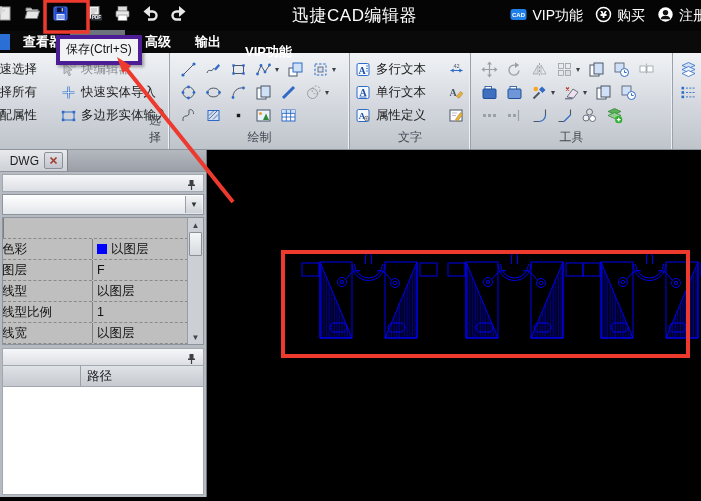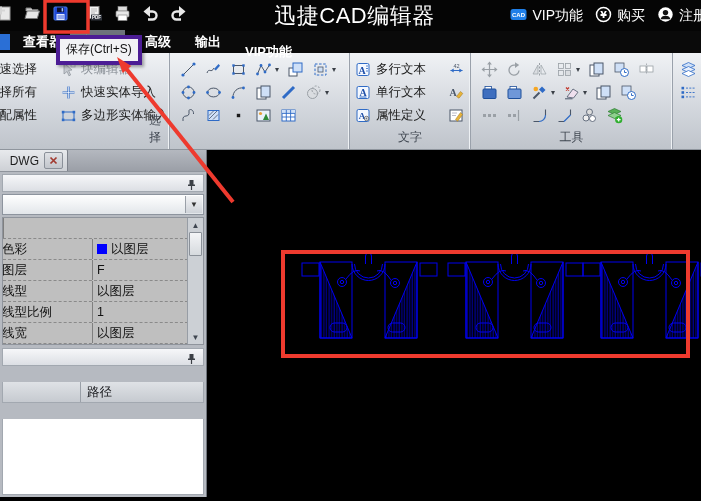--- a/index.html
+++ b/index.html
@@ -4,21 +4,21 @@
 <style>
   html,body{margin:0;padding:0;}
   body{width:701px;height:501px;position:relative;overflow:hidden;background:#000;
        font-family:"Liberation Sans","DejaVu Sans",sans-serif;-webkit-font-smoothing:antialiased;}
 
   
   .titlebar{position:absolute;left:0;top:0;width:701px;height:31px;background:#050505;display:flex;align-items:center;z-index:5;}
   .qat{display:flex;align-items:center;gap:3px;margin-left:-8px;}
   .tbtn{width:25px;height:25px;display:flex;align-items:center;justify-content:center;}
   .tbtn.mpdf{margin-left:6px;}
-  .wtitle{position:absolute;left:8px;right:0;text-align:center;color:#fff;font-size:22px;letter-spacing:.5px;pointer-events:none;}
+  .wtitle{position:absolute;left:8px;right:0;text-align:center;color:#fff;font-size:17px;letter-spacing:.5px;pointer-events:none;}
   .tb-right{position:absolute;right:-6px;top:0;height:31px;display:flex;align-items:center;gap:12px;color:#fff;font-size:14px;}
   .tb-item{display:flex;align-items:center;gap:5px;}
 
   
   .menubar{position:absolute;top:31px;left:0;width:701px;height:22px;background:#0a0a0a;display:flex;align-items:center;color:#fff;font-size:13px;font-weight:bold;z-index:5;}
   .mlogo{width:10px;height:16px;background:#2a6fd6;margin-right:5px;}
   .mitem{padding:3px 8px;white-space:nowrap;}
   .mitem.active{background:#6e747c;}
   .mitem.mi-adv{margin-left:12px;}
   .mitem.mi-out{margin-left:8px;}
@@ -69,21 +69,21 @@
   .pgrid{margin:0 2px;height:128px;background:#bfbfbf;border:1px solid #8f949c;position:relative;box-sizing:border-box;flex:none;overflow:hidden;}
   .prow{display:flex;height:21px;border-bottom:1px dashed #8a8a8a;align-items:center;font-size:12.5px;color:#121212;box-sizing:border-box;margin-right:15px;}
   .prow .pl{width:90px;padding-left:2px;margin-left:-3px;white-space:nowrap;overflow:hidden;flex:none;}
   .prow .pv{flex:1;border-left:1px solid #7f7f7f;height:100%;display:flex;align-items:center;padding-left:4px;gap:4px;white-space:nowrap;}
   .swatch{width:10px;height:10px;display:inline-block;flex:none;}
   .pscroll{position:absolute;right:0;top:0;bottom:0;width:15px;background:#ccd0d5;border-left:1px solid #979da5;display:flex;flex-direction:column;align-items:center;}
   .sbtn{width:15px;height:14px;font-size:8px;color:#3f4650;display:flex;align-items:center;justify-content:center;flex:none;}
   .sbtn.down{margin-top:auto;}
   .sthumb{width:11px;height:22px;background:linear-gradient(#f4f5f7,#d6dade);border:1px solid #8a9098;border-radius:1px;flex:none;}
   .phead2{height:16px;background:linear-gradient(#f6f7f9,#dcdfe4);border:1px solid #a2a8b0;margin:3px 2px 0 2px;position:relative;flex:none;}
-  .path-header{height:21px;margin:16px 2px;background:linear-gradient(#dfe2e6,#c6cad0);border:1px solid #a2a8b0;border-top:none;display:flex;font-size:12.5px;color:#15161a;align-items:center;box-sizing:border-box;flex:none;}
+  .path-header{height:21px;margin:0 2px;background:linear-gradient(#dfe2e6,#c6cad0);border:1px solid #a2a8b0;border-top:none;display:flex;font-size:12.5px;color:#15161a;align-items:center;box-sizing:border-box;flex:none;}
   .path-header .c1{width:78px;height:100%;border-right:1px solid #9aa0a8;box-sizing:border-box;}
   .path-header .c2{padding-left:6px;}
   .path-list{flex:1;background:#fff;margin:0 2px 2px 2px;border:1px solid #a2a8b0;border-top:none;}
   .canvas{position:absolute;left:207px;top:0;width:494px;height:351px;background:#000;overflow:hidden;}
 
   
   #annotations{position:absolute;left:0;top:0;width:701px;height:501px;z-index:40;pointer-events:none;}
 </style>
 </head>
 <body>
@@ -337,20 +337,21 @@
           </span>
           <span class="ribbon-icon">
             <svg width="17" height="17" viewBox="0 0 17 17">
               <rect x="2" y="3" width="13" height="11" fill="#fff" stroke="#2f6bc6"></rect>
               <rect x="2" y="3" width="13" height="3.4" fill="#cfe0f7"></rect>
               <path d="M2,6.4 H15 M2,10 H15 M6.3,3 V14 M10.6,3 V14" stroke="#2f6bc6" stroke-width=".9"></path>
             </svg>
           </span>
         </div>
       </div>
+    <div class="slabel">绘制</div>
   </div>
 
   <div class="rsec" id="sec-text">
     <div class="txt-btns">
       <div class="txt-btn">
         <span class="ribbon-icon">
             <svg width="17" height="17" viewBox="0 0 17 17">
               <rect x="2" y="2.5" width="12" height="12" rx="1.5" fill="#f4f8ff" stroke="#2f6bc6"></rect>
               <text x="7" y="12.5" font-size="10" font-weight="bold" fill="#1d4ea8" text-anchor="middle" font-family="Liberation Serif,serif">A</text>
               <path d="M11,5 H13 M11,7.5 H13 M11,10 H13" stroke="#2f6bc6" stroke-width=".8"></path>

